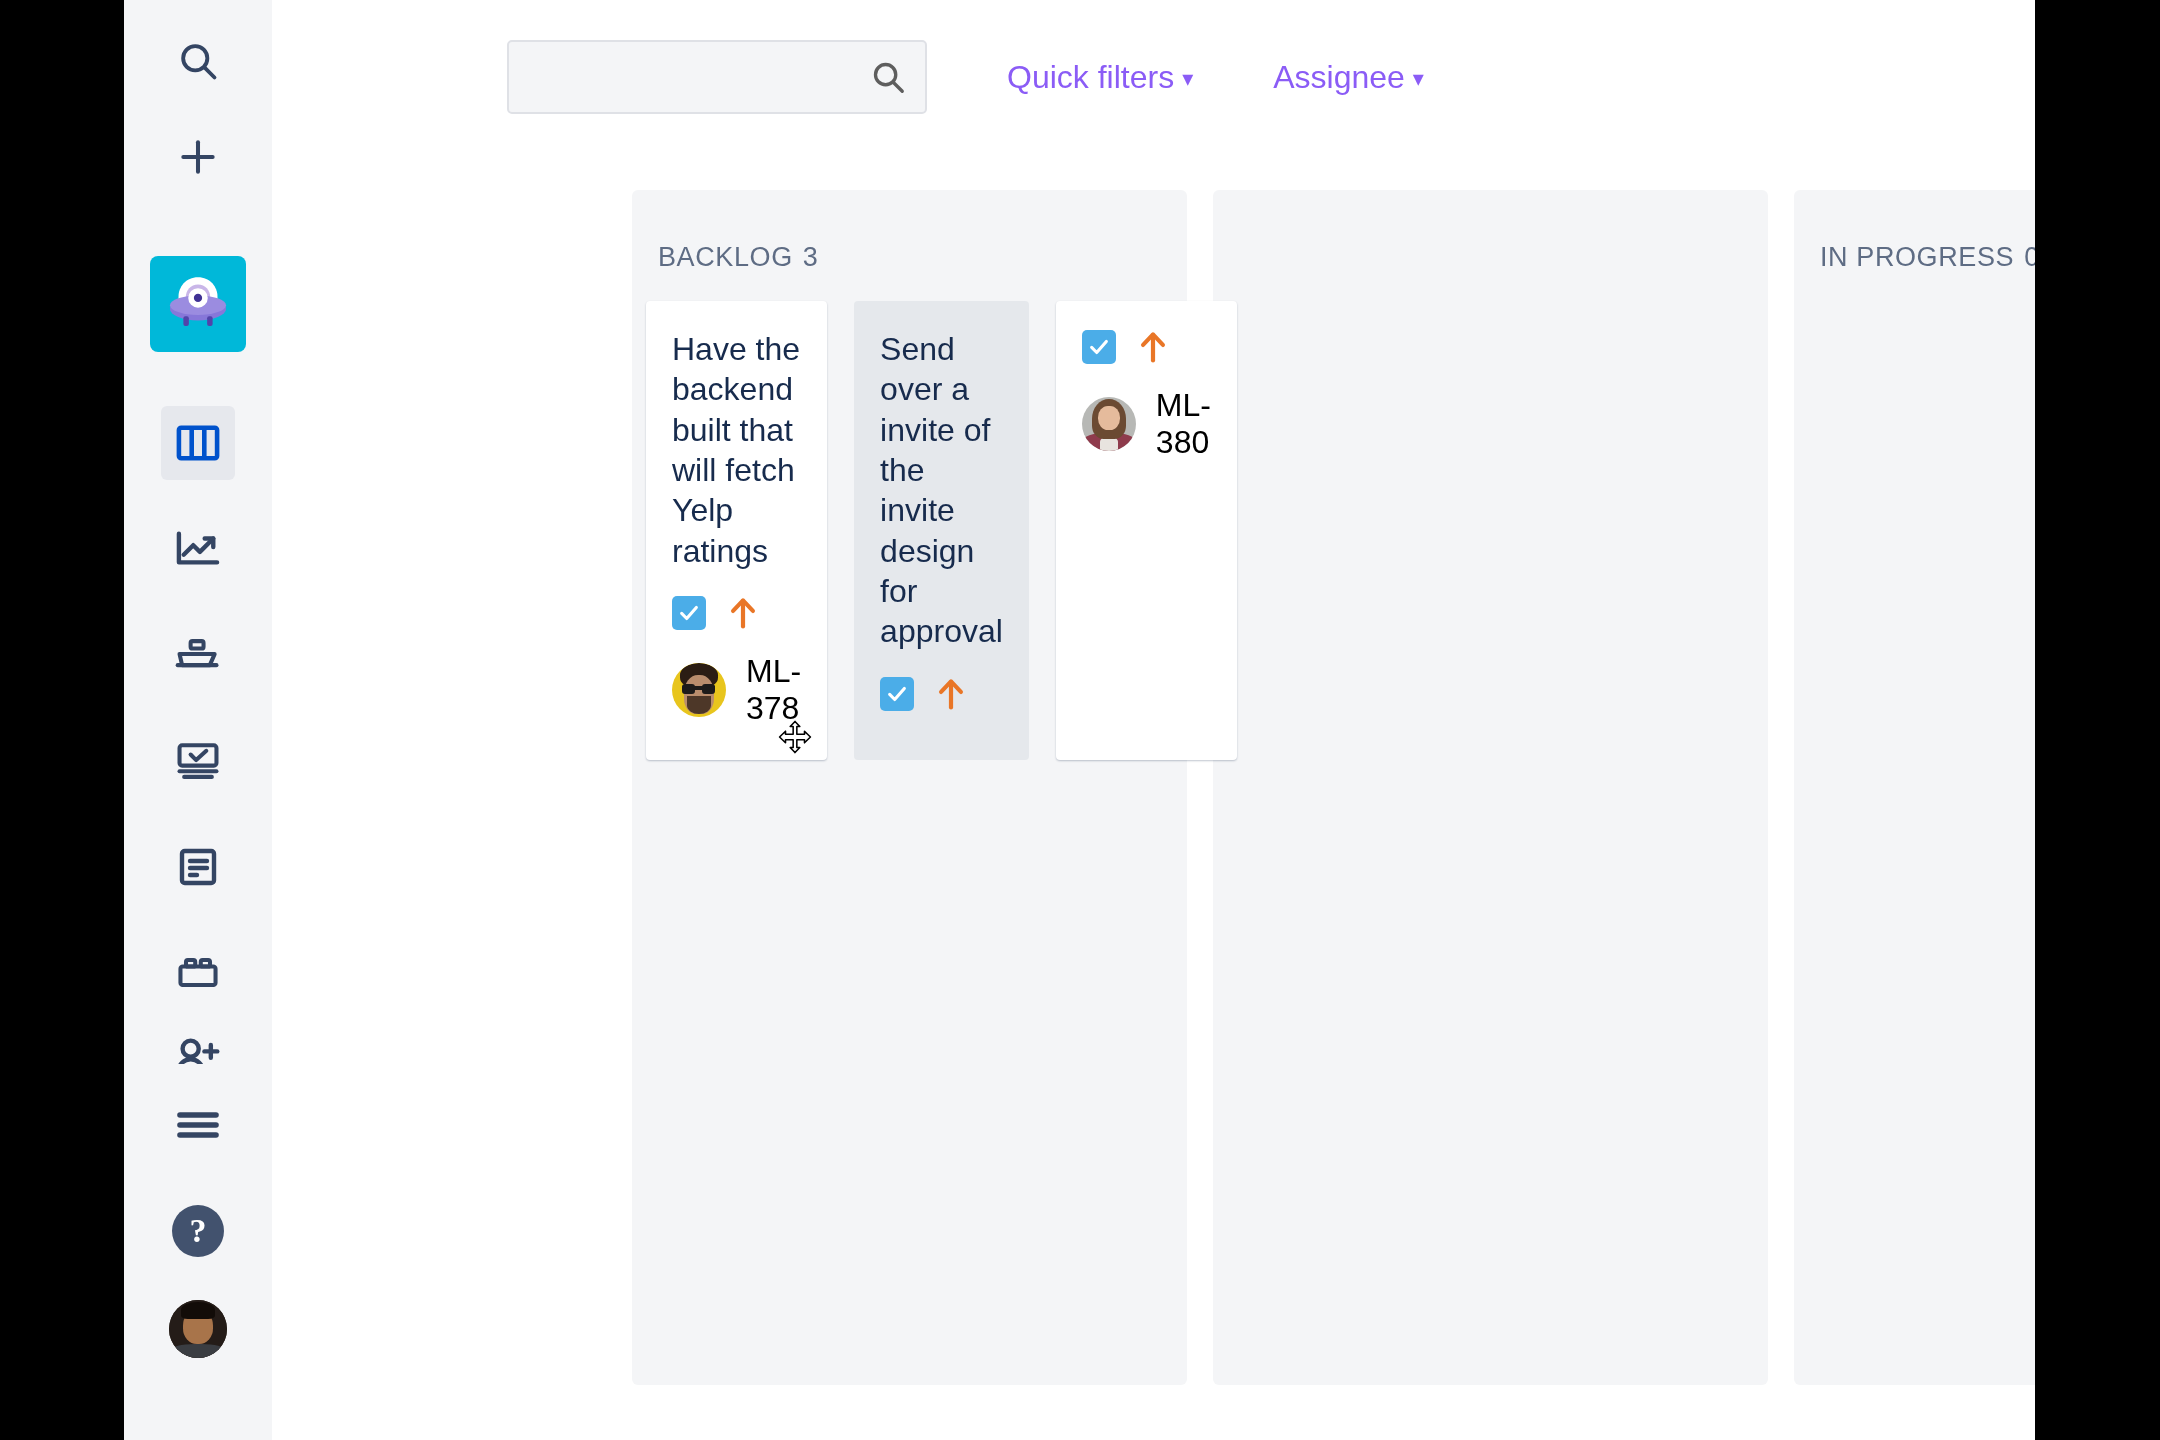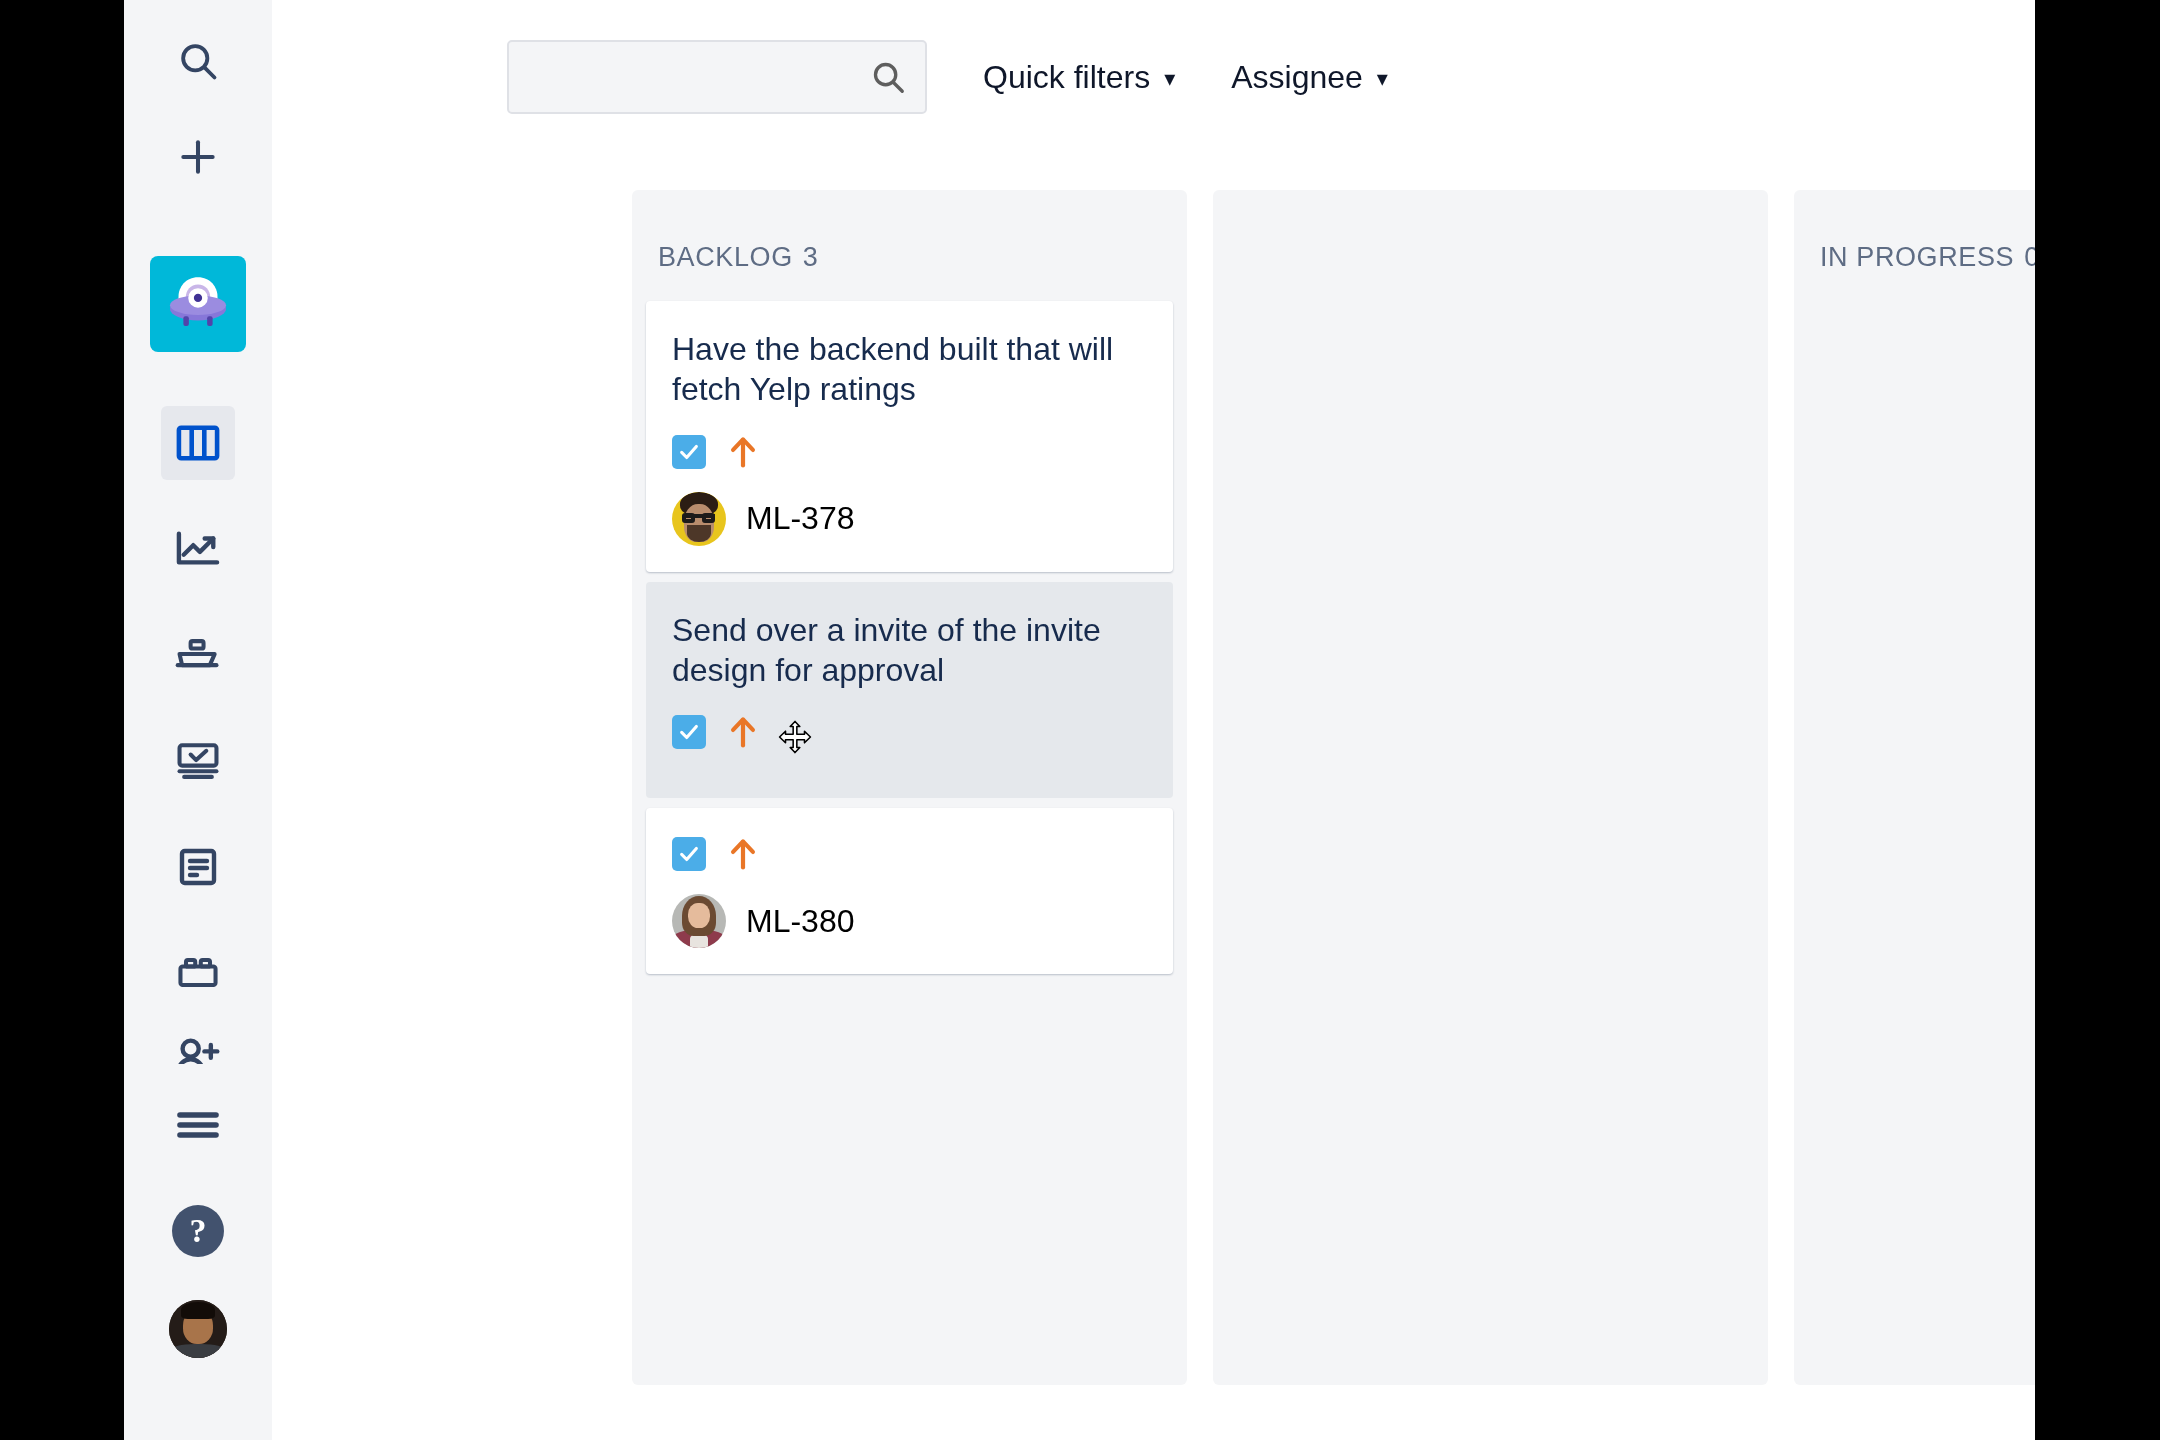--- a/index.html
+++ b/index.html
@@ -82,23 +82,23 @@
     padding: 0 18px;
     position: relative;
   }
   #search-input {
     flex: 1; border: none; outline: none;
     background: transparent;
     font-size: 26px; color: #172b4d;
     font-family: "Liberation Sans", sans-serif;
   }
   .filter-btn {
-    margin-left: 56px; height: 74px;
-    display: flex; align-items: center; gap: 14px;
-    color: #0f172a; font-size: 32px;
+    margin-left: 80px; height: 74px;
+    display: flex; align-items: center; gap: 8px;
+    color: #8b5cf6; font-size: 32px;
     white-space: nowrap;
   }
   .caret { font-size: 22px; line-height: 1; margin-top: 4px; }
 
   #board {
     flex: 1;
     display: flex; gap: 26px;
     padding: 0 0 0 360px;
     background: #ffffff;
     align-items: flex-start;
@@ -118,21 +118,21 @@
     flex: 0 0 555px;
   }
   .col-header {
     padding: 40px 26px 28px 26px;
     font-size: 27px; letter-spacing: 0.6px;
     color: #5e6c84; font-weight: 400;
     white-space: nowrap;
     text-transform: uppercase;
   }
   .col-header .count { margin-left: 10px; }
-  .cards { padding: 0 14px 14px 14px; display: flex; flex-direction: column; gap: 10px; }
+  .cards { padding: 0 14px 14px 14px; display: flex; flex-direction: row; gap: 27px; }
 
   .card {
     background: #ffffff;
     border-radius: 4px;
     box-shadow: 0 1px 2px rgba(9,30,66,0.25);
     padding: 28px 26px 26px 26px;
     cursor: pointer;
     position: relative;
   }
   .card.hovered { background: #e5e8ec; box-shadow: none; }

